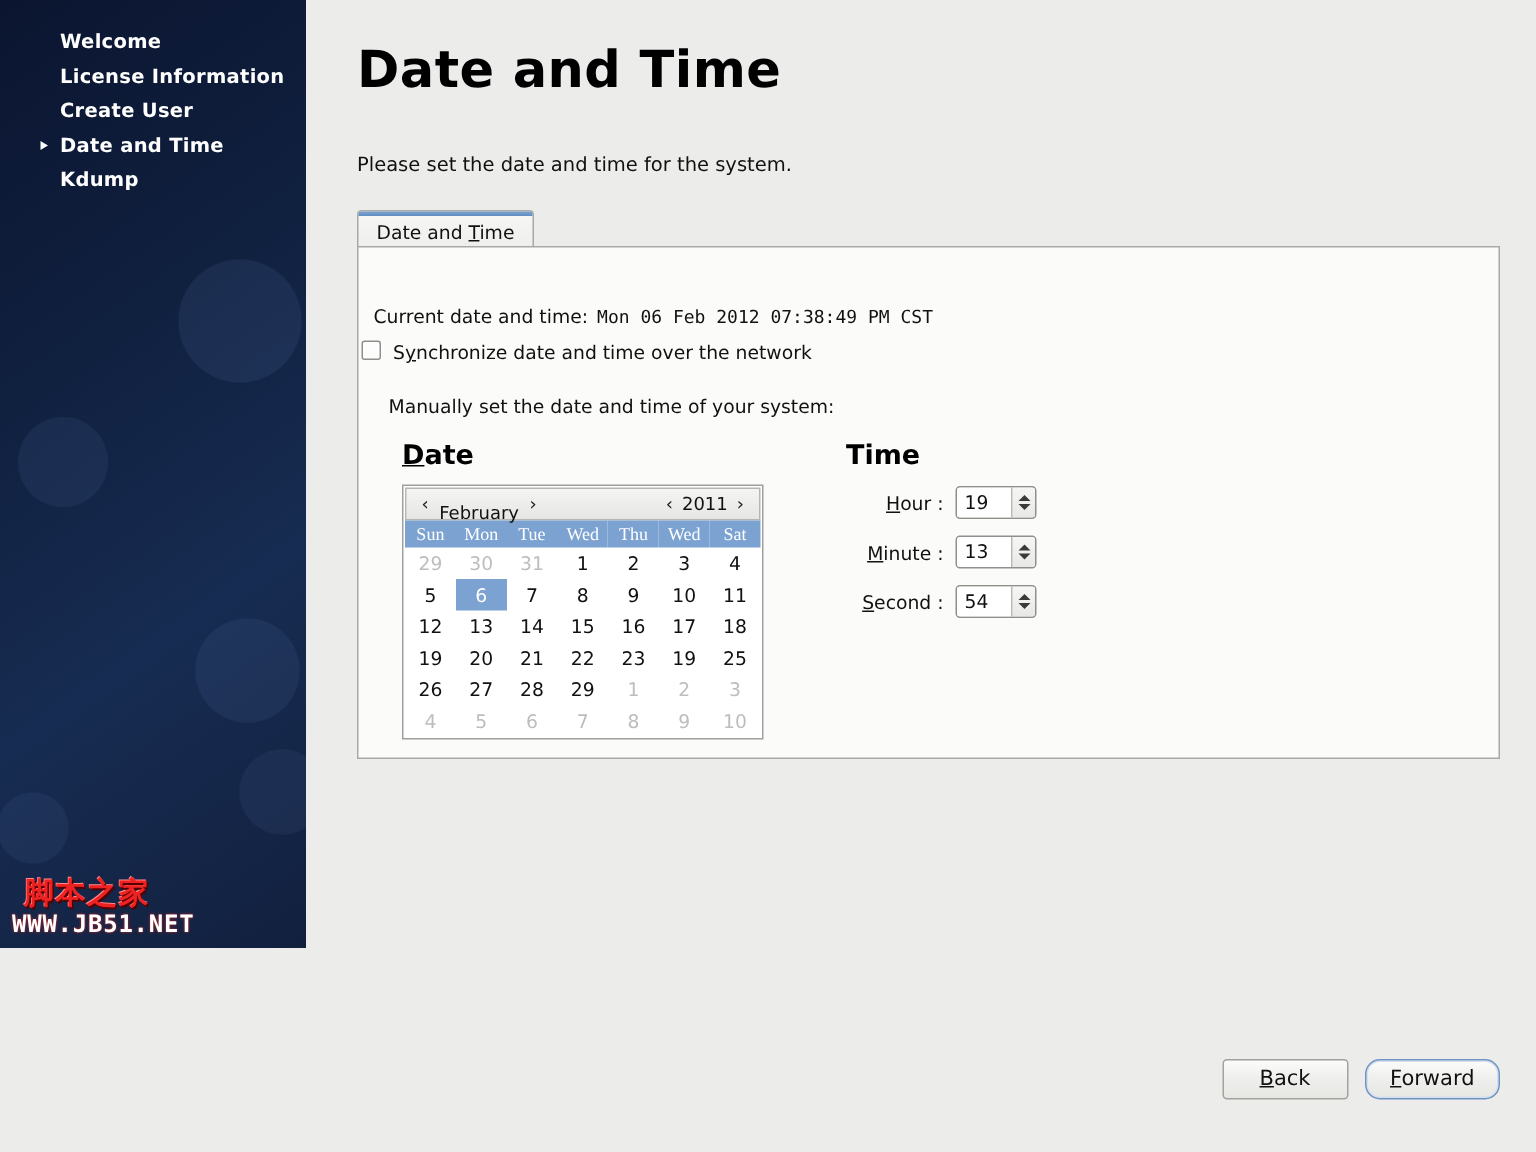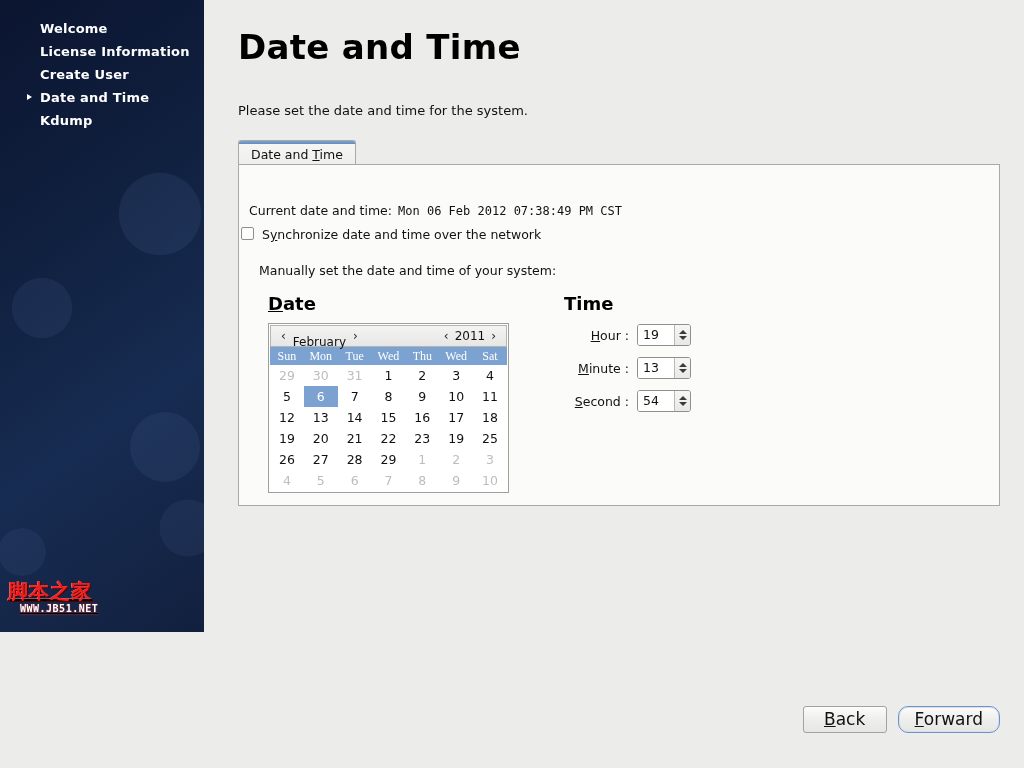--- a/index.html
+++ b/index.html
@@ -37,36 +37,35 @@
   }
   .nav-item .marker {
     position: absolute; left: 27px; top: 5px;
     width: 0; height: 0;
     border-left: 5px solid #ffffff;
     border-top: 3.5px solid transparent;
     border-bottom: 3.5px solid transparent;
   }
   
   #watermark {
-    position: absolute; left: 8px; bottom: 18px;
-    width: 92px; text-align: left; line-height: 1; text-decoration: underline;
+    position: absolute; left: 8px; bottom: 8px;
+    width: 92px; text-align: right; line-height: 1;
   }
   #watermark .wm-cn {
     font-size: 20px; font-weight: bold; color: #ee2222;
     text-shadow: 1px 1px 0 #550000, -0.5px -0.5px 0 #ff8888;
     letter-spacing: 1px;
     font-family: "DejaVu Sans", sans-serif;
   }
   #watermark .wm-url {
     margin-top: 3px;
-    font-size: 10px; font-weight: bold; color: #ffffff;
+    font-size: 16px; font-weight: bold; color: #ffffff;
     letter-spacing: 0.5px;
     font-family: "DejaVu Sans Mono", monospace;
     text-shadow: 0 0 2px #cc2222;
-    margin-left: 12px;
   }
 
   
   #main {
     position: absolute; left: 204px; top: 0;
     width: 820px; height: 768px;
     background: #ececeb;
   }
   #page-title {
     position: absolute; left: 34px; top: 27px;
@@ -222,21 +221,21 @@
   }
   .sp-btns .chev.up { border-bottom: 4px solid #3a3a3a; margin-bottom: 2px; }
   .sp-btns .chev.down { border-top: 4px solid #3a3a3a; }
 
   
   #footer { position: absolute; right: 24px; bottom: 35px; display: flex; gap: 11px; }
   .btn {
     min-width: 84px;
     height: 27px;
     padding: 0 16px;
-    font-size: 17px; color: #111;
+    font-size: 14px; color: #111;
     background: linear-gradient(to bottom, #fcfcfb 0%, #eeeeec 50%, #e6e6e3 100%);
     border: 1px solid #a2a29e;
     border-radius: 3px;
     line-height: 25px;
     text-align: center;
   }
   .btn.focus {
     border-color: #6f93c4;
     box-shadow: inset 0 0 0 1px #d5e0ef;
     border-radius: 10px;

